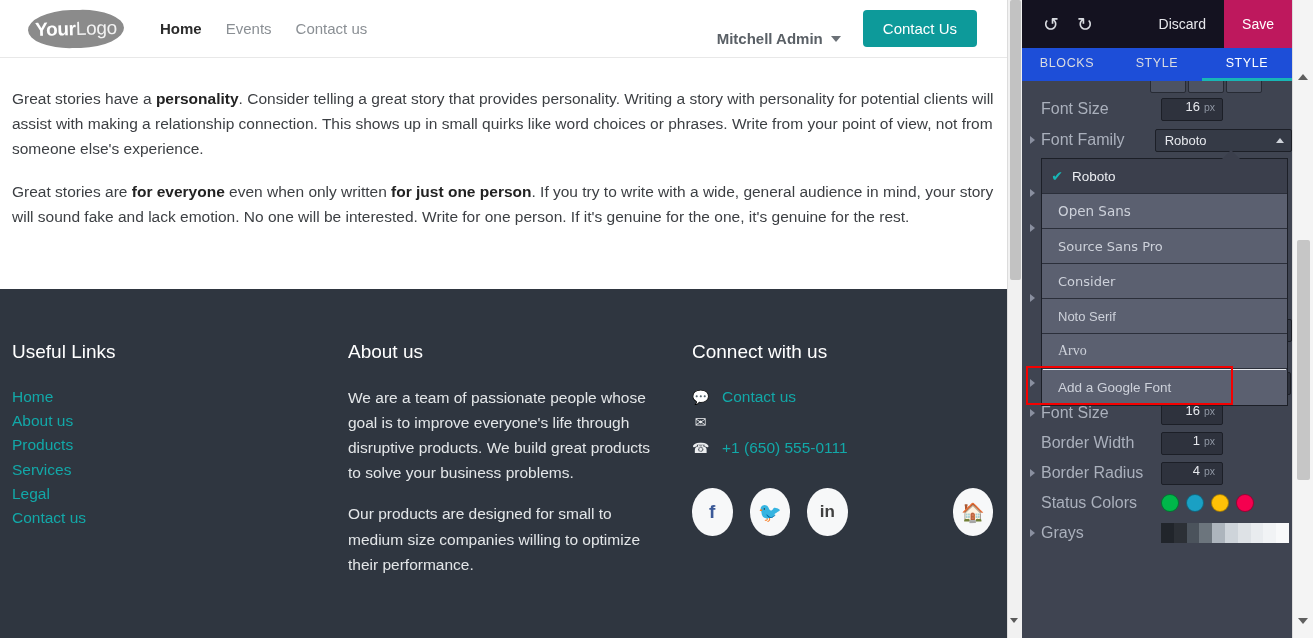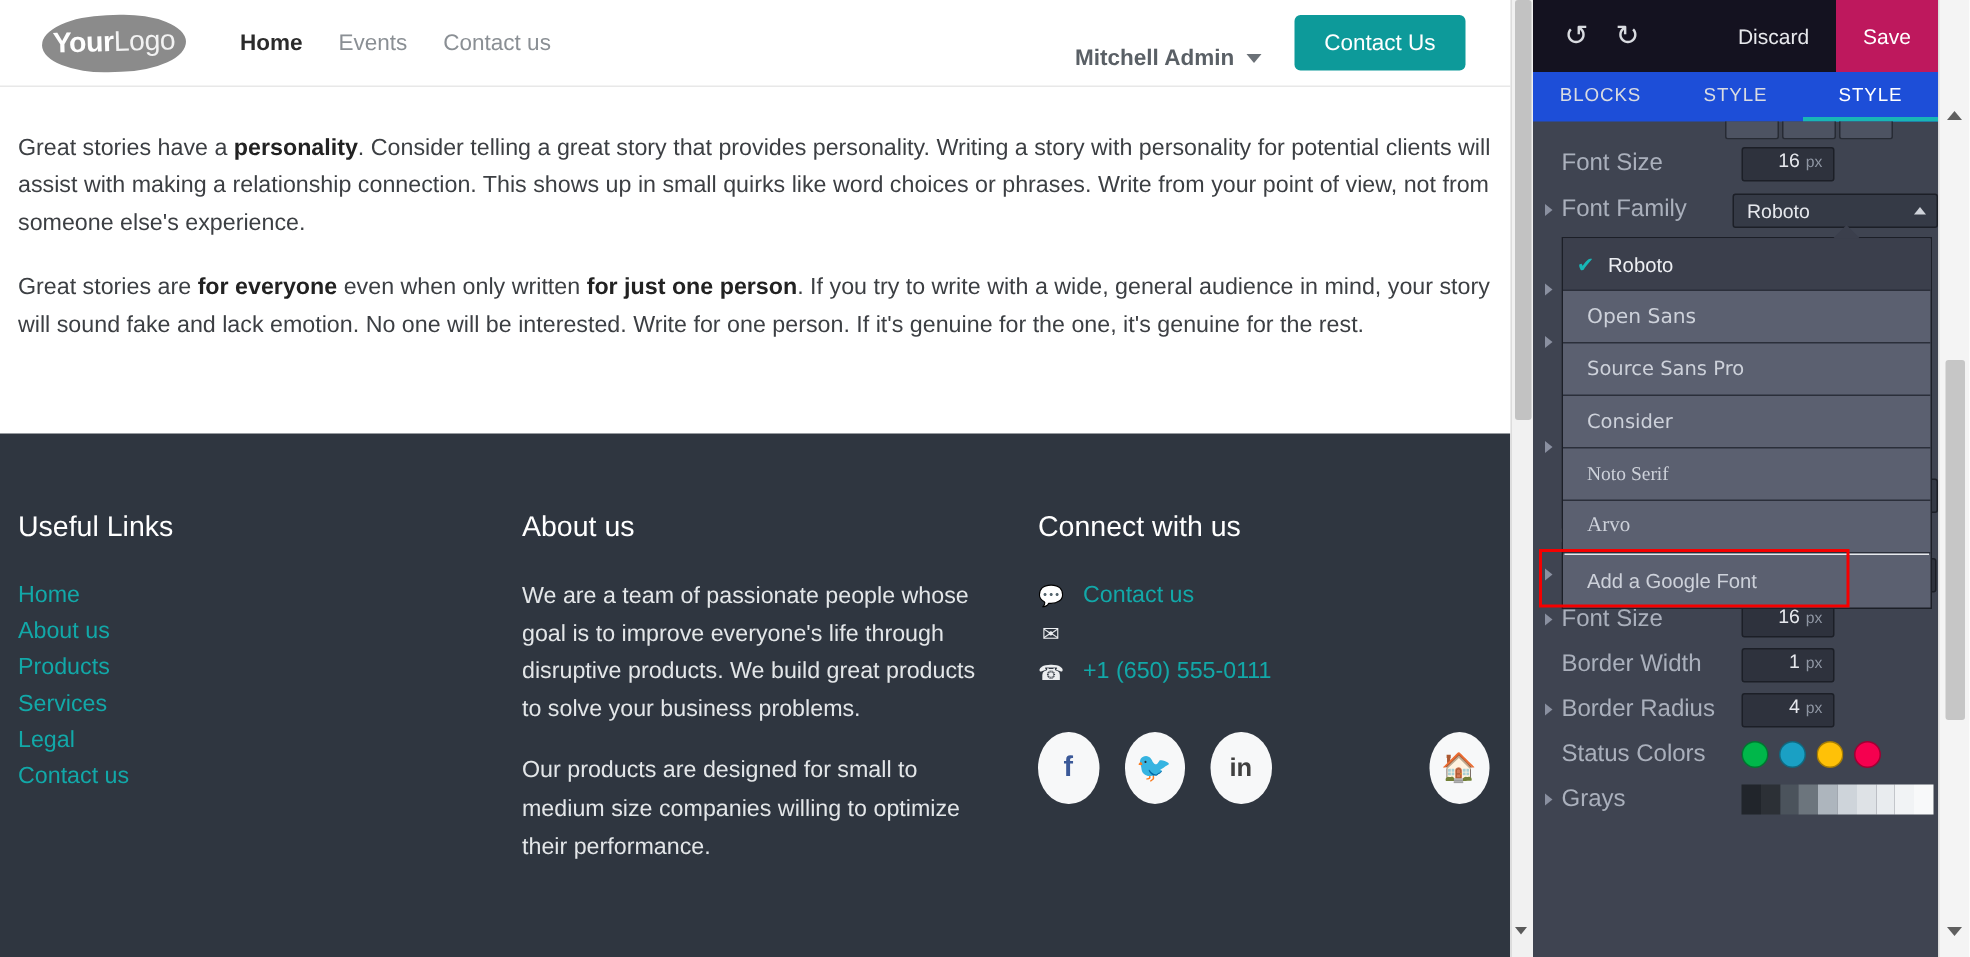--- a/index.html
+++ b/index.html
@@ -171,21 +171,21 @@
   .dd-item {
     height: 35px; display: flex; align-items: center; padding-left: 16px;
     font-size: 13.5px; color: #cdd1da; cursor: pointer;
     border-bottom: 1px solid #2b2f3a;
   }
   .dd-item.selected { background: #3b3f4c; color: #eceef2; padding-left: 0; }
   .dd-check { width: 30px; text-align: center; color: #18b6b6; font-size: 14px; }
   .dd-item.f-opensans { font-family: "DejaVu Sans", sans-serif; }
   .dd-item.f-sourcesans { font-family: "DejaVu Sans", sans-serif; font-size: 13px; }
   .dd-item.f-raleway { font-family: "DejaVu Sans", sans-serif; font-size: 13px; }
-  .dd-item.f-notoserif { font-family: Liberation Serif, serif; font-size: 13px; text-align: right; }
+  .dd-item.f-notoserif { font-family: Liberation Sans, sans-serif; font-size: 13px; text-align: right; }
   .dd-item.f-arvo { font-family: "Liberation Serif", serif; font-size: 14px; }
   .dd-sep { height: 1px; background: #e8eaee; margin: 0 1px; }
   .dd-item.last { border-bottom: none; }
 
   .red-box {
     position: absolute; left: 1026px; top: 366px; width: 207px; height: 39px;
     border: 2px solid #f50000; z-index: 60; pointer-events: none;
   }
 
   

